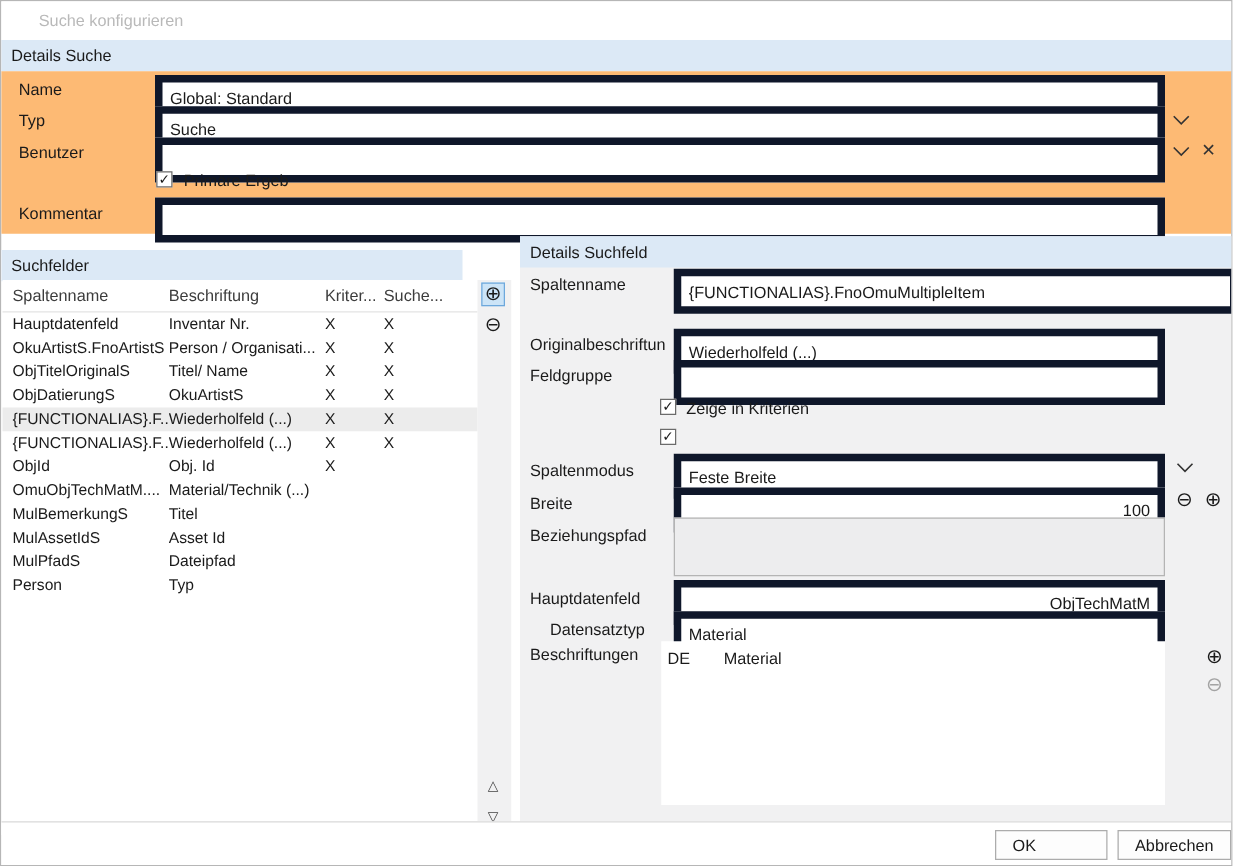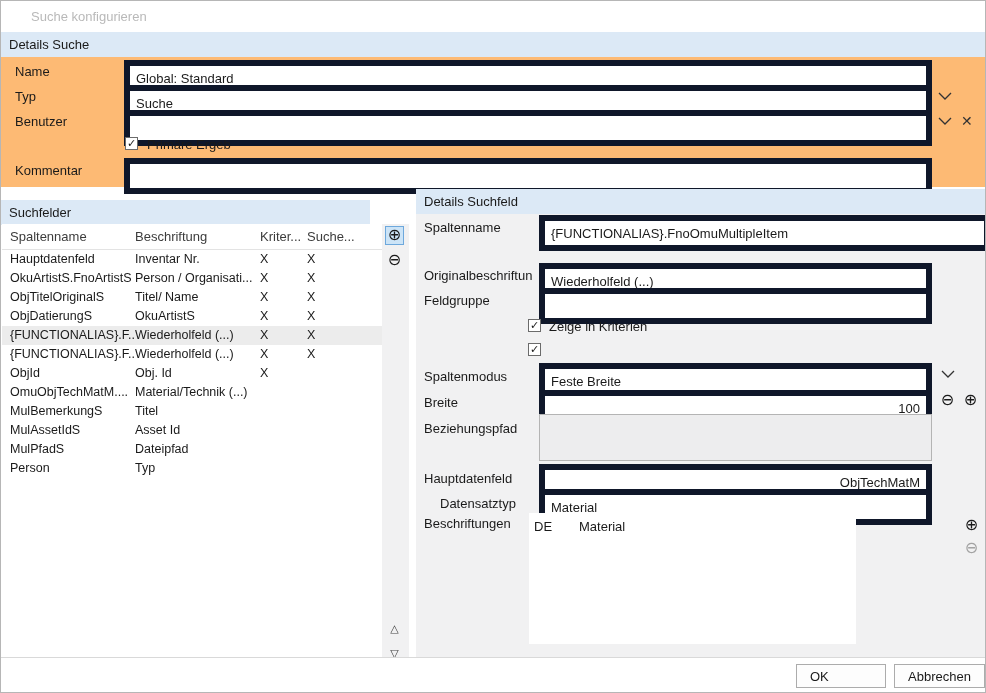--- a/index.html
+++ b/index.html
@@ -220,21 +220,21 @@
     <span class="lbl" style="left:8px;top:232px;">Beziehungspfad</span>
     <div class="memo" style="left:123px;top:225px;width:393px;height:47px;"></div>
 
     <span class="lbl" style="left:8px;top:282px;">Hauptdatenfeld</span>
     <input class="tbox" style="left: 123px; top: 275px; width: 393px; height: 21px; text-align: right;" value="ObjTechMatM">
 
     <span class="lbl" style="left:8px;top:307px;margin-left:16px;">Datensatztyp</span>
     <input class="tbox" style="left: 123px; top: 300px; width: 393px; height: 21px;" value="Material">
 
     <span class="lbl" style="left:8px;top:327px;">Beschriftungen</span>
-    <div class="listbox" style="left:113px;top:324px;width:327px;height:131px;">
+    <div class="listbox" style="left:113px;top:324px;width:403px;height:131px;">
       <div class="lrow" style="margin-top:4px;">
         <span>DE</span>
         <span>Material</span>
       </div>
     </div>
     <span class="circbtn" style="left:546px;top:327px;">⊕</span>
     <span class="circbtn dim" style="left:546px;top:350px;">⊖</span>
   </div>
 
   <div class="abs footer">

